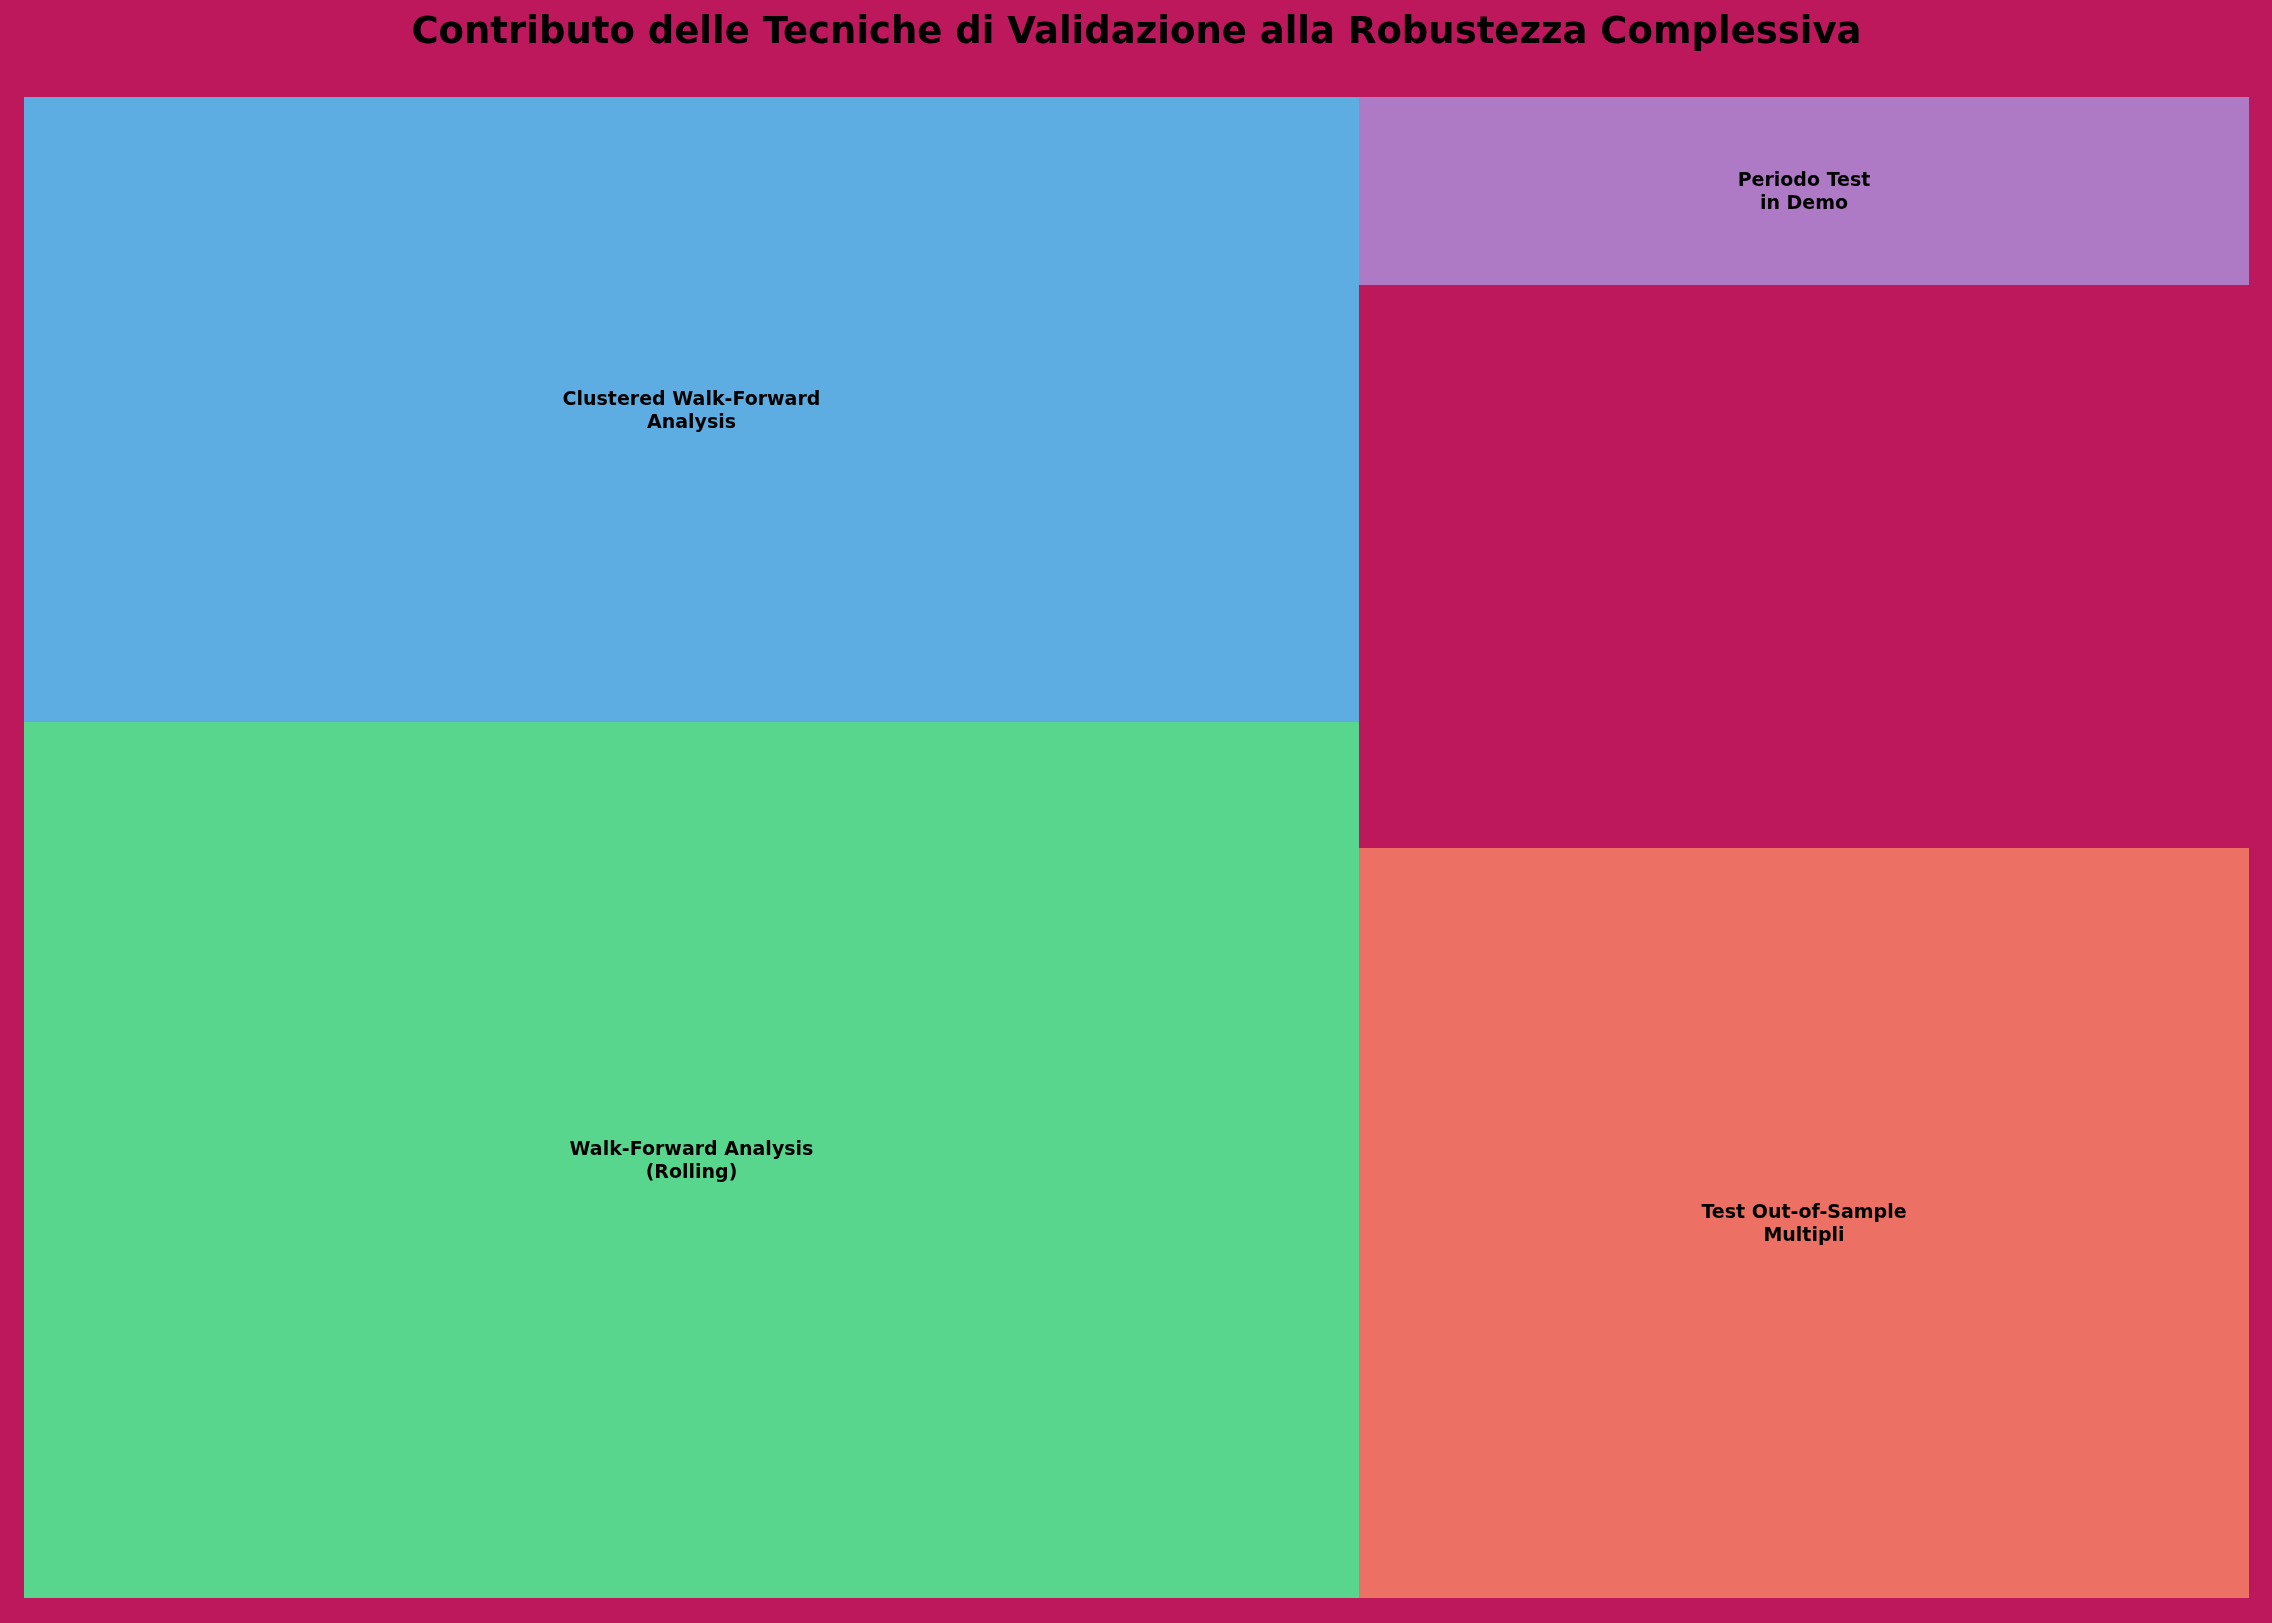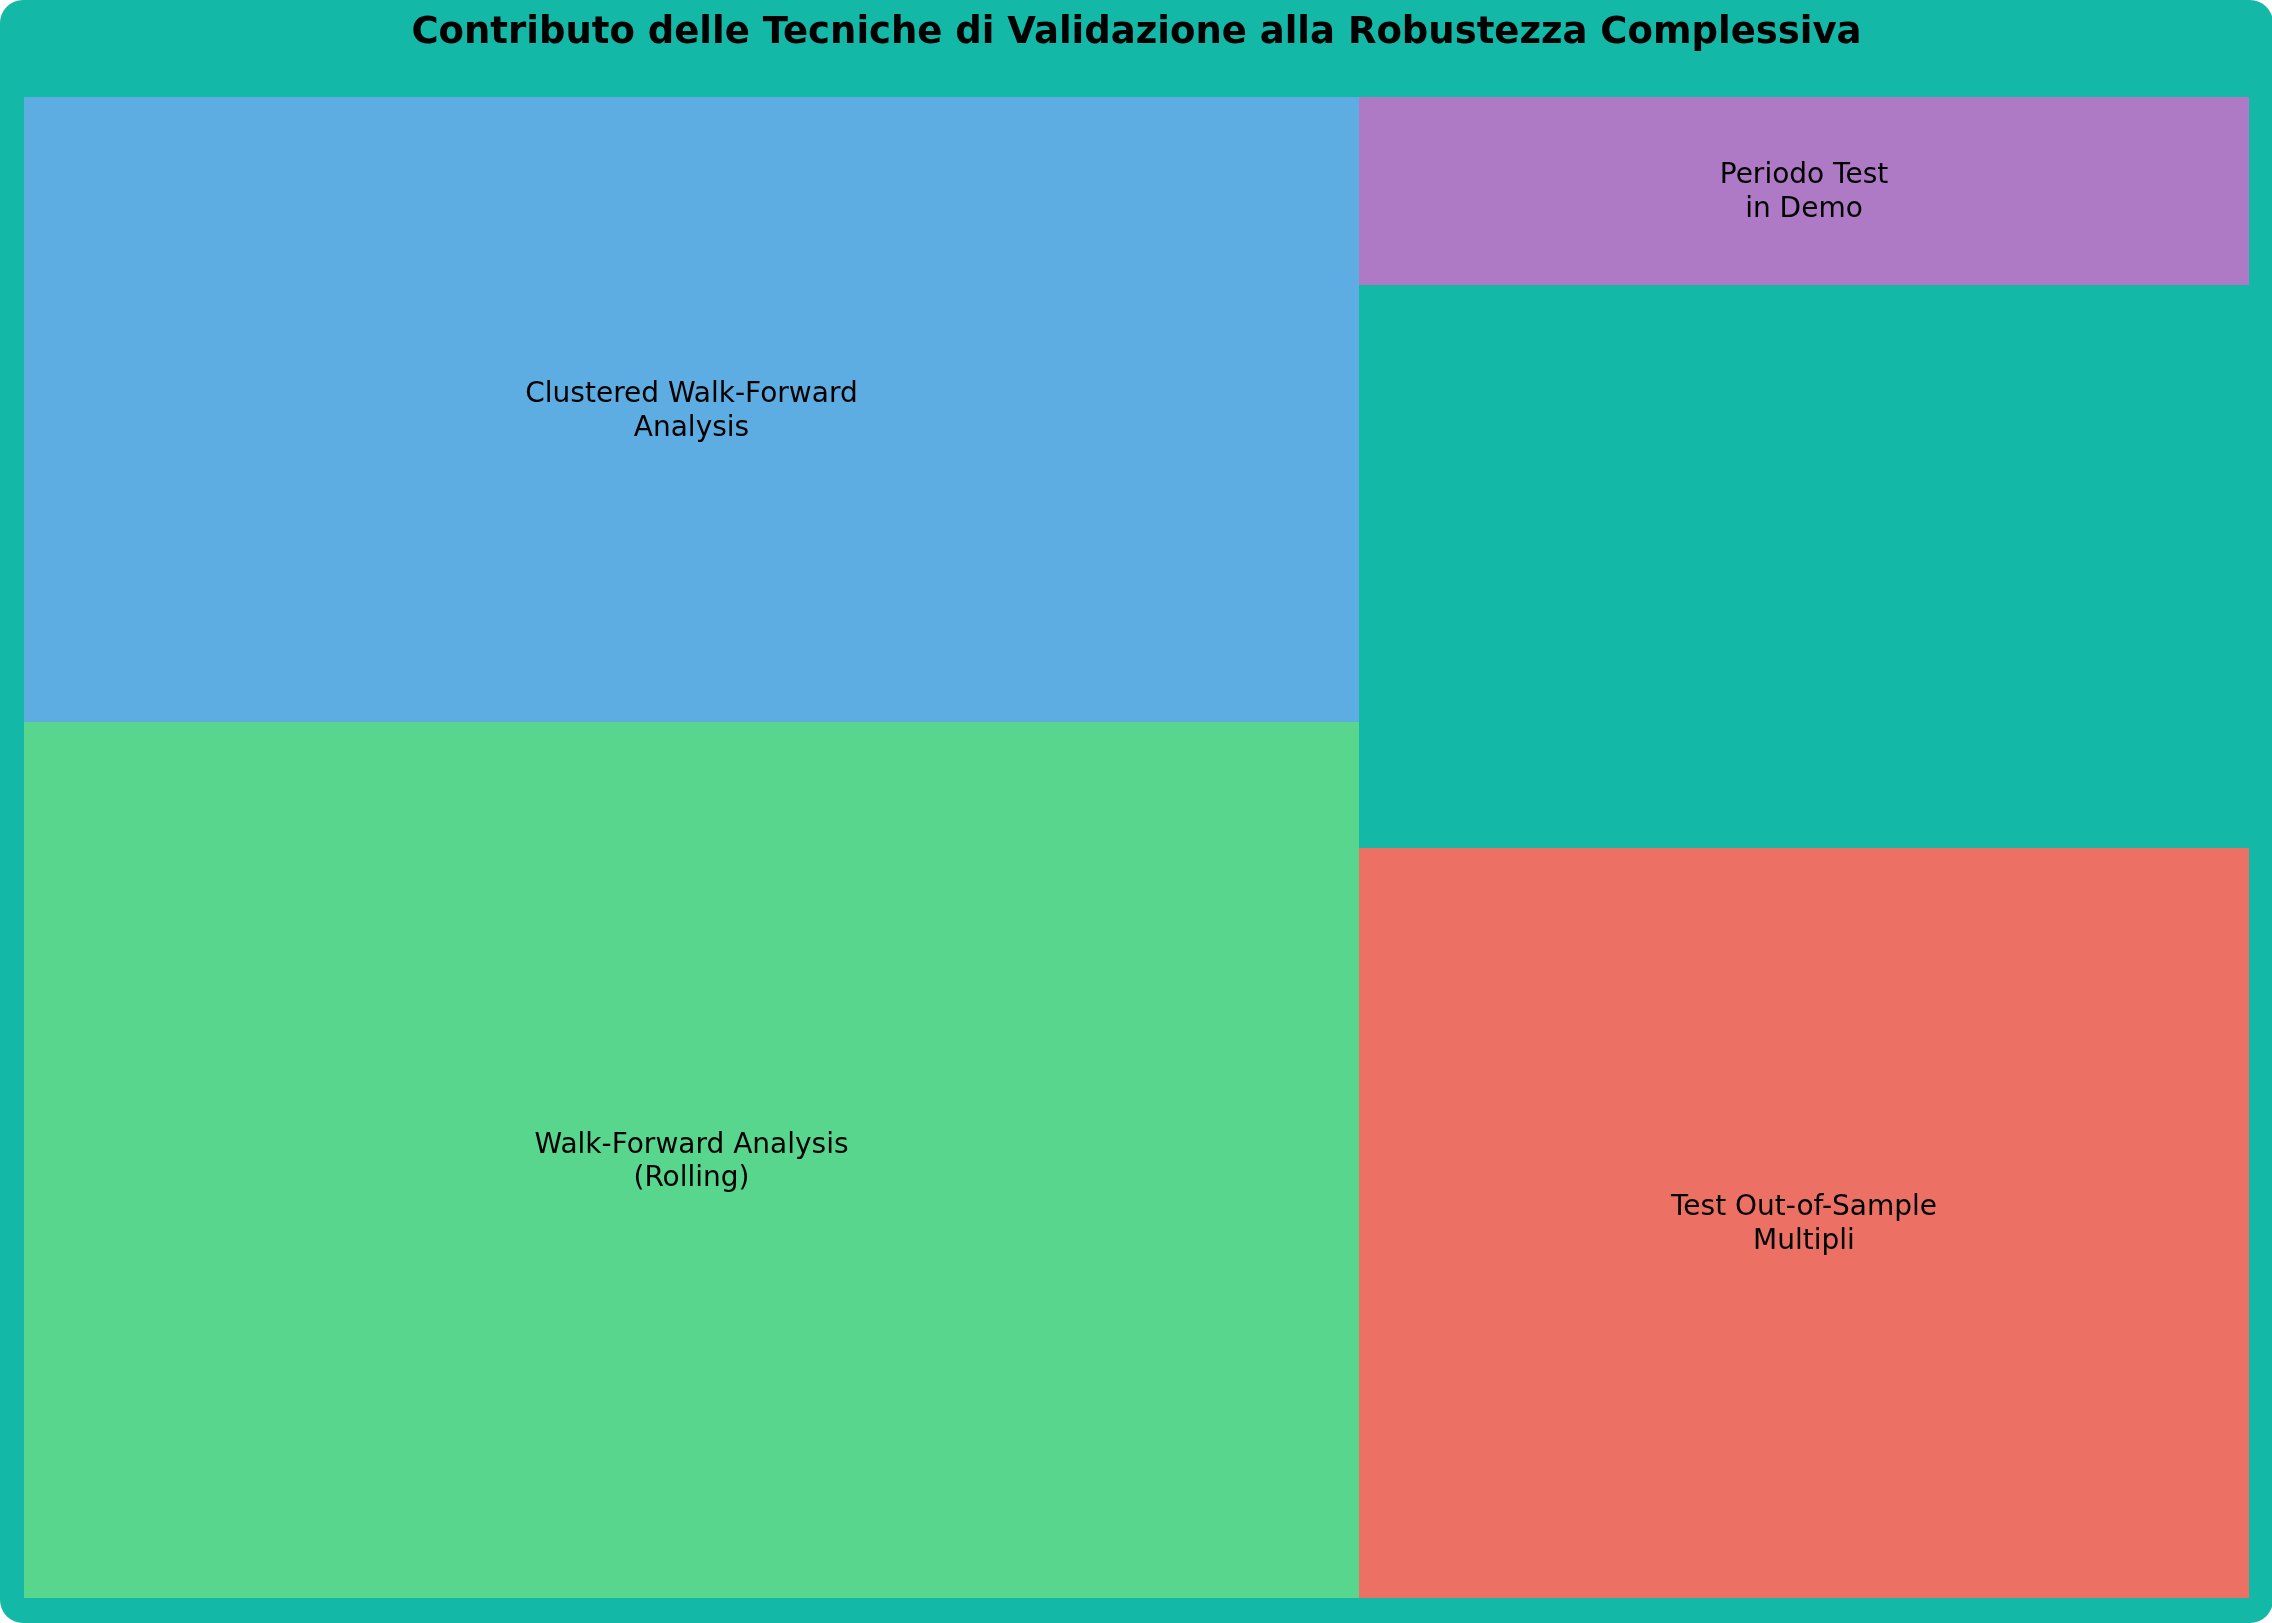--- a/index.html
+++ b/index.html
@@ -4,24 +4,23 @@
 <style>
   html, body {
     margin: 0;
     padding: 0;
     background: #ffffff;
   }
   .page {
     position: relative;
     width: 2273px;
     height: 1623px;
-    background: #14b8a6;
+    background: #be185d;
     font-family: "DejaVu Sans", "Liberation Sans", sans-serif;
     overflow: hidden;
-    border-radius: 23px;
   }
   .chart-title {
     position: absolute;
     top: 6.5px;
     left: 0;
     width: 100%;
     text-align: center;
     font-size: 37px;
     font-weight: bold;
     color: #000000;
@@ -31,22 +30,22 @@
     position: absolute;
   }
   .cell {
     position: absolute;
     display: flex;
     align-items: center;
     justify-content: center;
     box-sizing: border-box;
   }
   .cell-label {
-    font-size: 28px;
-    font-weight: normal;
+    font-size: 19px;
+    font-weight: bold;
     color: #000000;
     text-align: center;
     white-space: pre-line;
     line-height: 1.2;
   }
 </style>
 </head>
 <body>
 
 <div class="page">

